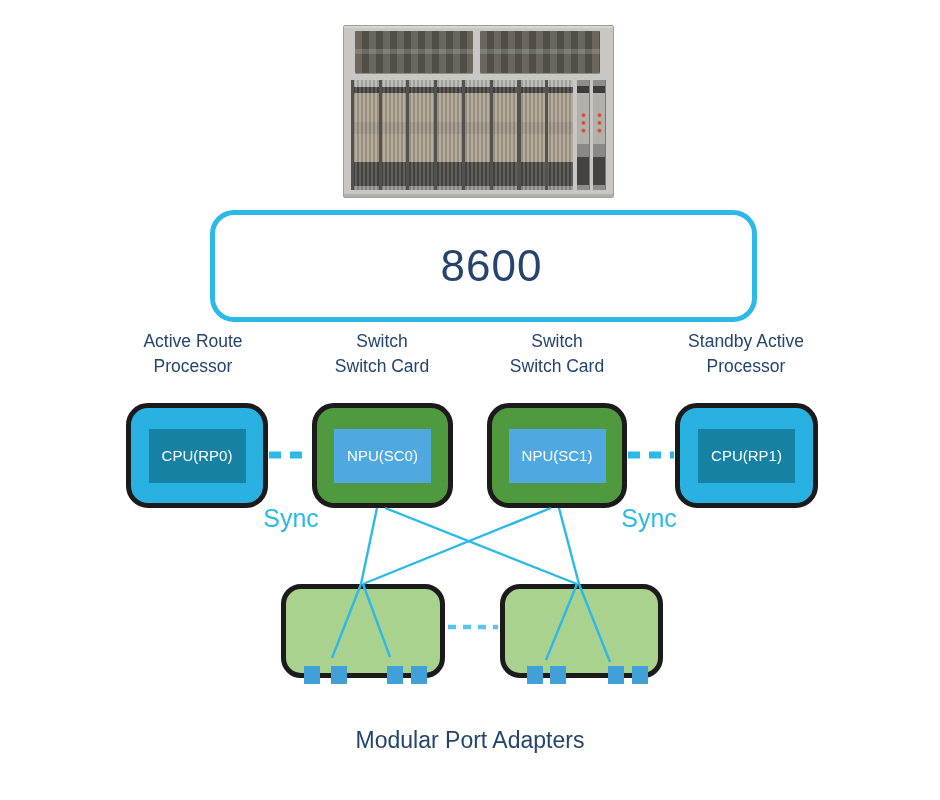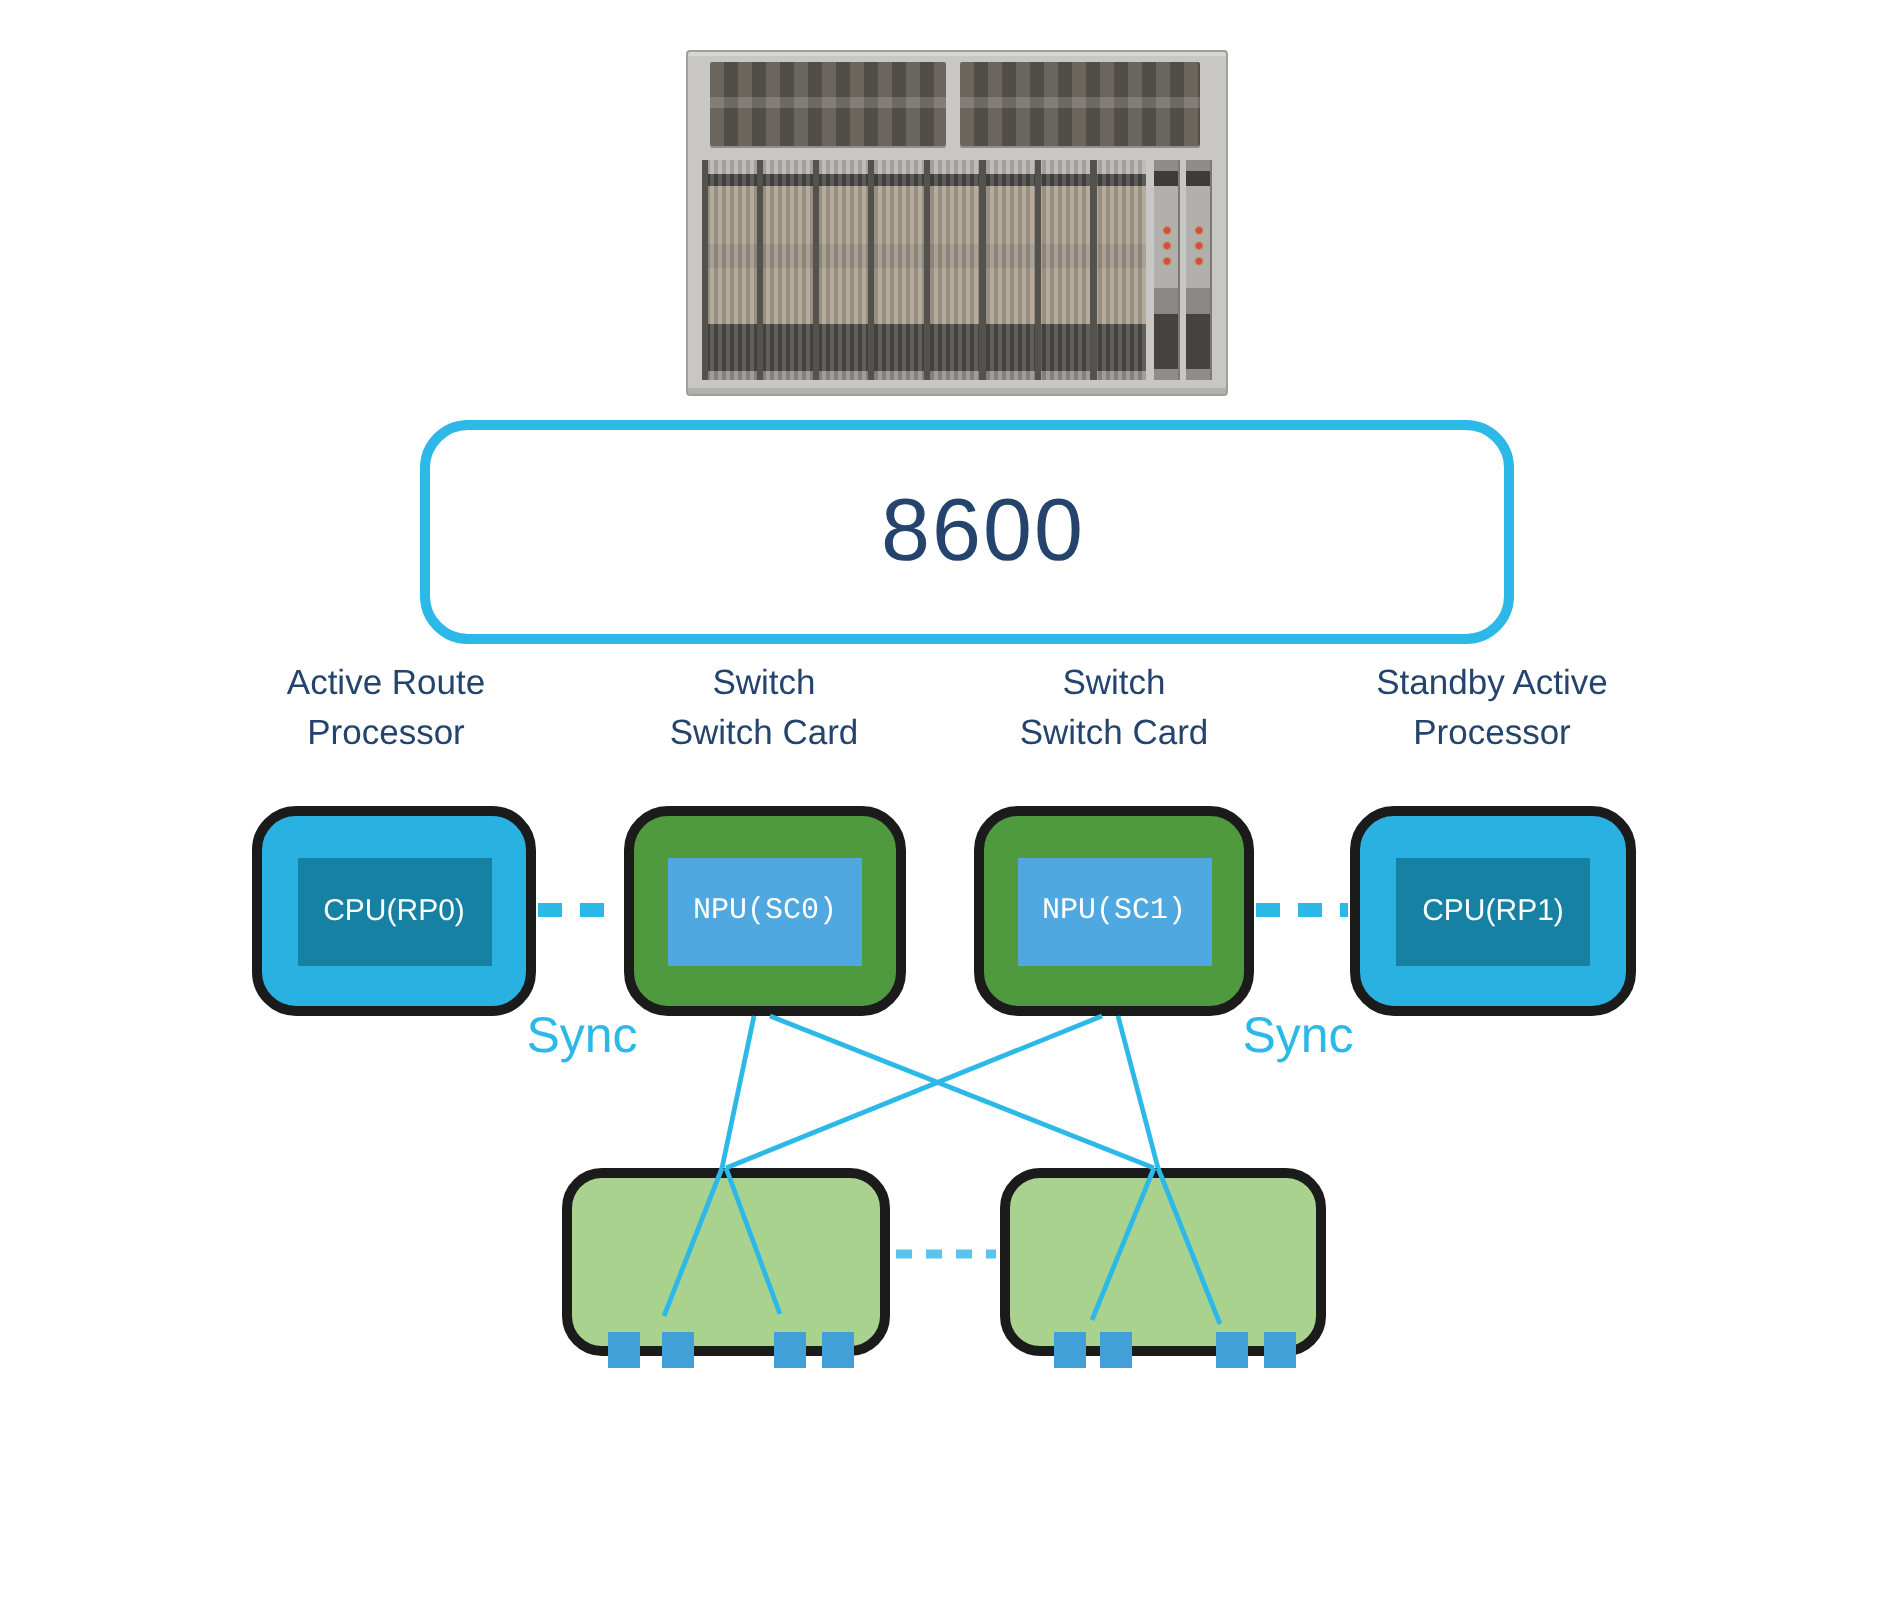--- a/index.html
+++ b/index.html
@@ -66,21 +66,21 @@
   }
   .n-rp0{left:126px;width:142px;background:var(--rp-fill,#29B1E2);}
   .n-sc0{left:312px;width:141px;background:var(--sc-fill,#4F9A3F);}
   .n-sc1{left:487px;width:140px;background:var(--sc-fill,#4F9A3F);}
   .n-rp1{left:675px;width:143px;background:var(--rp-fill,#29B1E2);}
   .chip{
     width:97px;height:54px;display:flex;align-items:center;justify-content:center;
     color:#ffffff;font-size:15px;line-height:19px;text-align:center;
   }
   .chip-rp{background:var(--rp-chip,#1781A3);}
-  .chip-sc{background:var(--sc-chip,#4FA8DF);font-family:Liberation Mono, monospace;}
+  .chip-sc{background:var(--sc-chip,#4FA8DF);}
 
   
   .sync-label{
     position:absolute;top:504px;width:90px;text-align:center;
     font-size:25px;color:var(--accent,#2CB9E8);
   }
   .sync-left{left:246px;} .sync-right{left:604px;}
 
   
   .adapter{
@@ -172,20 +172,21 @@
     <div class="port p3"></div>
     <div class="port p4"></div>
   </div>
   <div class="adapter a2">
     <div class="port p1"></div>
     <div class="port p2"></div>
     <div class="port p3"></div>
     <div class="port p4"></div>
   </div>
 
+  <div class="caption">Modular Port Adapters</div>
 
   <svg class="wires" viewBox="0 0 940 800">
     <line class="sync-dash" x1="269" y1="455" x2="311" y2="455"></line>
     <line class="sync-dash" x1="628" y1="455" x2="674" y2="455"></line>
     <line class="adapter-dash" x1="448" y1="627" x2="498" y2="627"></line>
     <line class="wire" x1="377" y1="508" x2="361" y2="584"></line>
     <line class="wire" x1="385" y1="508" x2="577" y2="584"></line>
     <line class="wire" x1="551" y1="508" x2="363" y2="584"></line>
     <line class="wire" x1="559" y1="508" x2="579" y2="584"></line>
     <line class="wire" x1="361" y1="584" x2="332" y2="658"></line>

